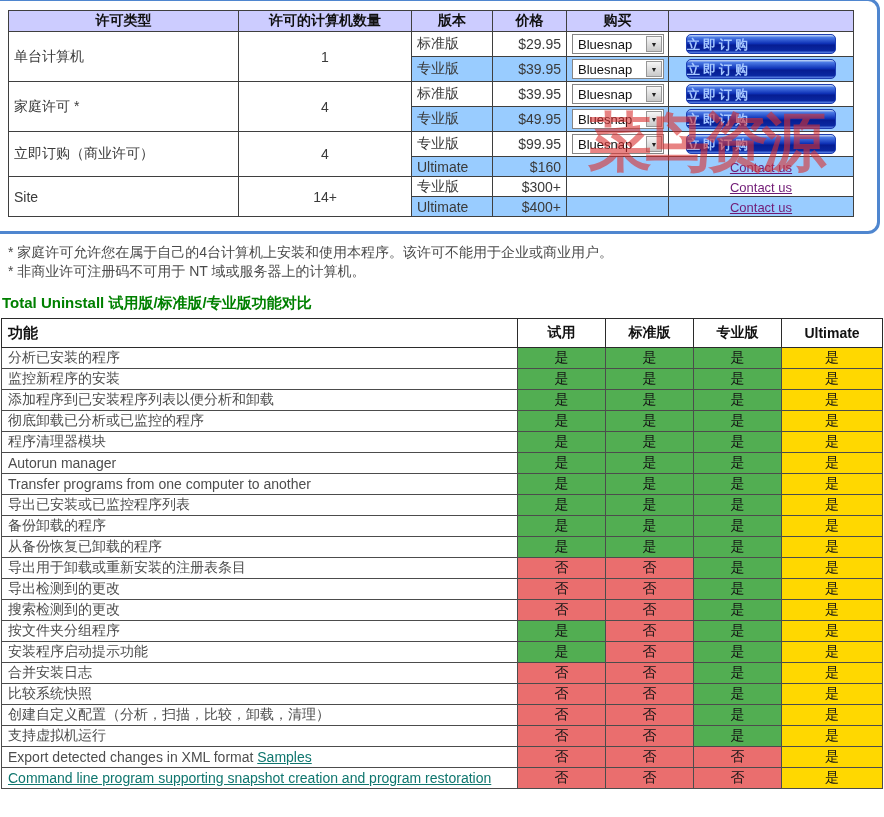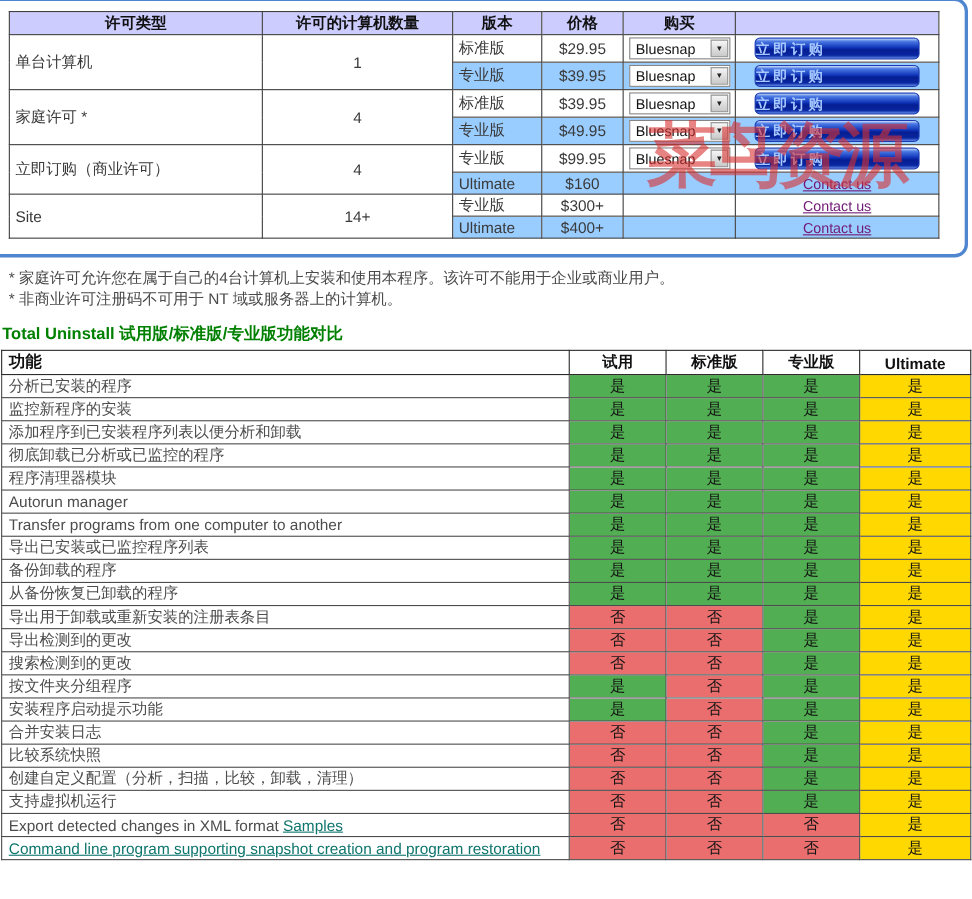--- a/index.html
+++ b/index.html
@@ -26,21 +26,21 @@
     background:#ccccff; height:21px; font-size:14px; color:#111;
     text-align:center; font-weight:bold; padding:1px 5px;
   }
   .pricing th.l { text-align:center; }
   .pricing tr.r25 { height:25px; }
   .pricing tr.r20 { height:20px; }
   .pricing tr.alt td { background:#99ccff; }
   td.lic { background:#fff !important; text-align:left; }
   td.cnt { background:#fff !important; text-align:center; }
   td.ed  { text-align:left; }
-  td.pr  { text-align:center;margin-left:48px; }
+  td.pr  { text-align:right;margin-left:48px; }
   td.buy { text-align:center;margin-left:8px; }
   td.act { text-align:center; }
 
   
   .select {
     display:inline-flex; align-items:center; width:92px; height:20px;
     background:#fff; border:1px solid #858585; vertical-align:middle; cursor:default;
   }
   .sel-label { flex:1; text-align:left; padding-left:5px; font-size:13px; color:#111; white-space:nowrap; }
   .sel-btn {
@@ -69,21 +69,21 @@
 
   
   .notes { position:absolute; left:8px; top:243px; font-size:14px; color:#4a4a4a; line-height:19px; }
 
   
   .cmp-title { position:absolute; left:2px; top:294px; font-size:15px; font-weight:bold; color:#008000; }
   table.cmp {
     position:absolute; left:1px; top:318px; width:881px;
     border-collapse:collapse; table-layout:fixed; font-size:14px;
   }
-  .cmp th { border:1px solid #2b2b2b; height:22px; background:#fff; color:#111; font-weight:bold; text-align:center; padding:0 4px; }
+  .cmp th { border:1px solid #2b2b2b; height:29px; background:#fff; color:#111; font-weight:bold; text-align:center; padding:0 4px; }
   .cmp th.fh { text-align:left; padding-left:6px; font-size:15px; }
   .cmp td { border:1px solid #4c4c4c; height:21px; padding:0 4px; overflow:hidden; white-space:nowrap; }
   .cmp td.feat { color:#4d4d4d; text-align:left; padding-left:6px; background:#fff; }
   .cmp td.val { text-align:center; color:#141414; }
   .cmp td.yes { background:#52ae52; }
   .cmp td.no  { background:#ea6e6e; }
   .cmp td.ult { background:#ffd800; }
   .cmp a { color:#0f766e; cursor:pointer;text-align:right; }
 </style>
 </head>

